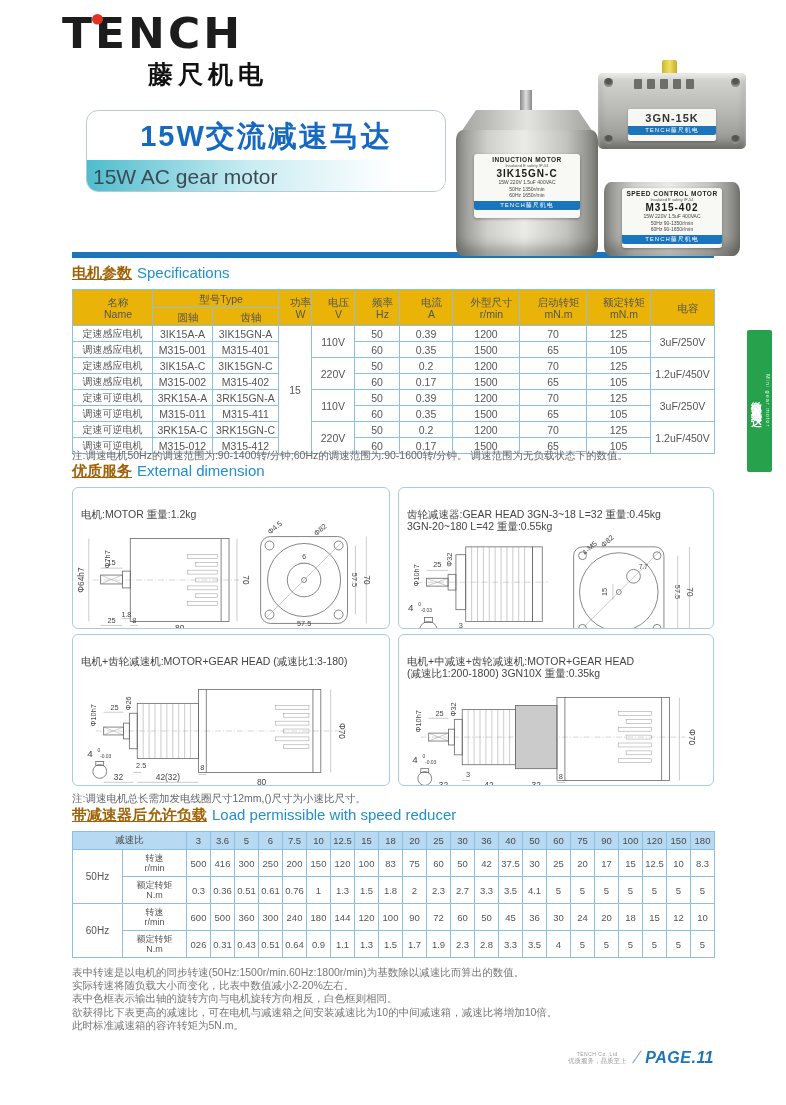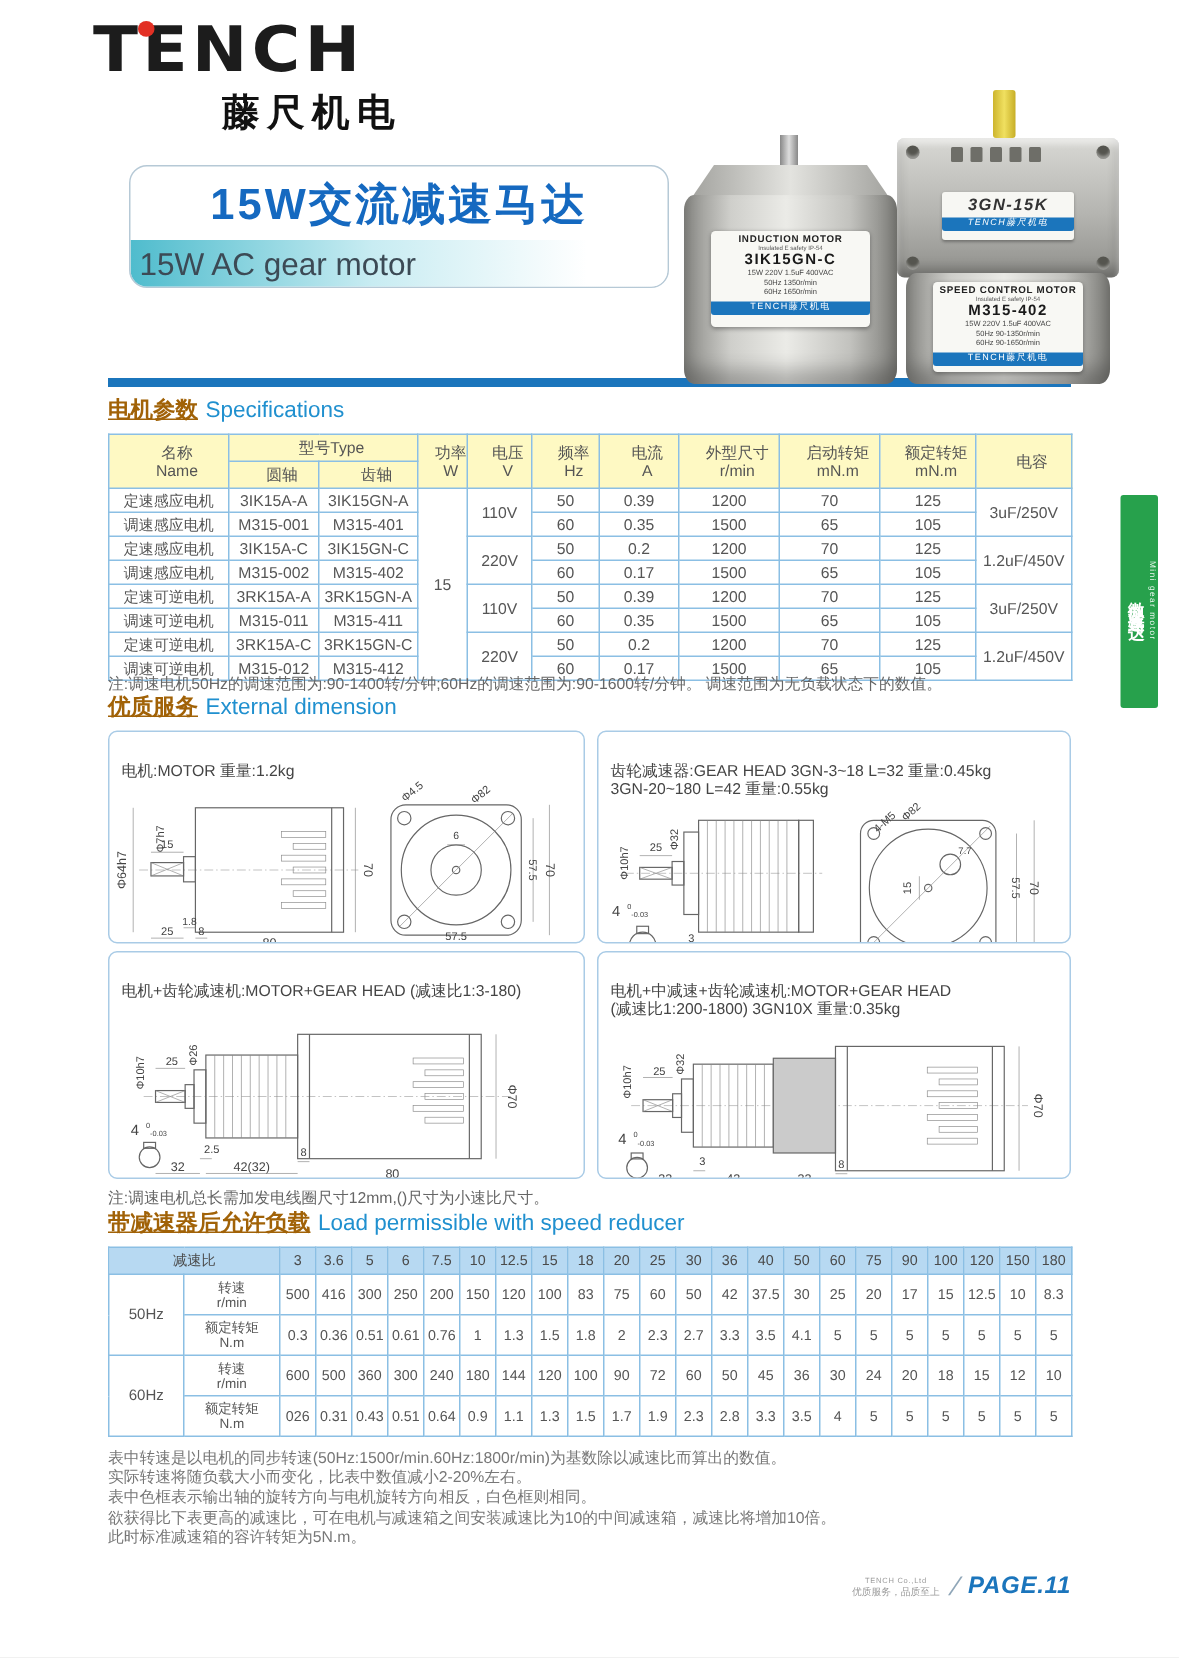--- a/index.html
+++ b/index.html
@@ -59,21 +59,21 @@
 
   
   .sec-head{position:absolute;left:72px;font-size:15px;}
   .sec-head .cn{font-weight:700;color:#a16207;text-decoration:underline;}
   .sec-head .en{color:#2090cf;margin-left:5px;}
 
   
   table{border-collapse:collapse;table-layout:fixed;}
   .spec-table{position:absolute;left:72px;top:289px;width:642px;font-size:10.5px;color:#555;}
   .spec-table th,.spec-table td{border:1px solid #8bbfe4;text-align:center;padding:0;font-weight:400;}
-  .spec-table thead th{background:#fef9c3;height:17px;line-height:12px;padding-left:11px;}
+  .spec-table thead th{background:#eab308;height:17px;line-height:12px;padding-left:11px;}
   .spec-table tbody td{height:15px;background:#fff;}
   .spec-table .name-cell{font-size:10px;}
 
   .spec-note{position:absolute;left:72px;top:449px;font-size:10.5px;color:#666;}
 
   .dim-grid{position:absolute;left:72px;top:487px;width:642px;display:grid;
             grid-template-columns:318px 316px;grid-template-rows:142px 152px;gap:5px 8px;}
   .dim-box{border:1px solid #a9cbe6;border-radius:6px;position:relative;overflow:hidden;background:#fff;}
   .dim-title{font-size:10.5px;color:#444;padding:3px 6px 0 8px;line-height:12px;margin-top:17px;}
   .dim-box svg{display:block;margin:0 auto;}
@@ -134,21 +134,21 @@
             <div>15W 220V 1.5uF 400VAC</div>
             <div>50Hz  1350r/min</div>
             <div>60Hz  1650r/min</div>
           </div>
         <div class="brand-band">TENCH藤尺机电</div>
       </div>
     </div>
 
     <div class="motor" style="left:148px;top:0;width:152px;height:196px;">
       <div class="yellow-shaft" style="left:66px;top:0;width:15px;height:32px;"></div>
-      <div class="gearhead" style="left:2px;top:32px;width:148px;height:93px;font-style:italic;">
+      <div class="gearhead" style="left:2px;top:13px;width:148px;height:76px;">
         <div class="screw" style="left:6px;top:5px;"></div>
         <div class="screw" style="right:6px;top:5px;"></div>
         <div class="screw" style="left:6px;bottom:5px;"></div>
         <div class="screw" style="right:6px;bottom:5px;"></div>
         <div class="vents" style="left:36px;top:6px;">
             <span></span>
             <span></span>
             <span></span>
             <span></span>
             <span></span>

